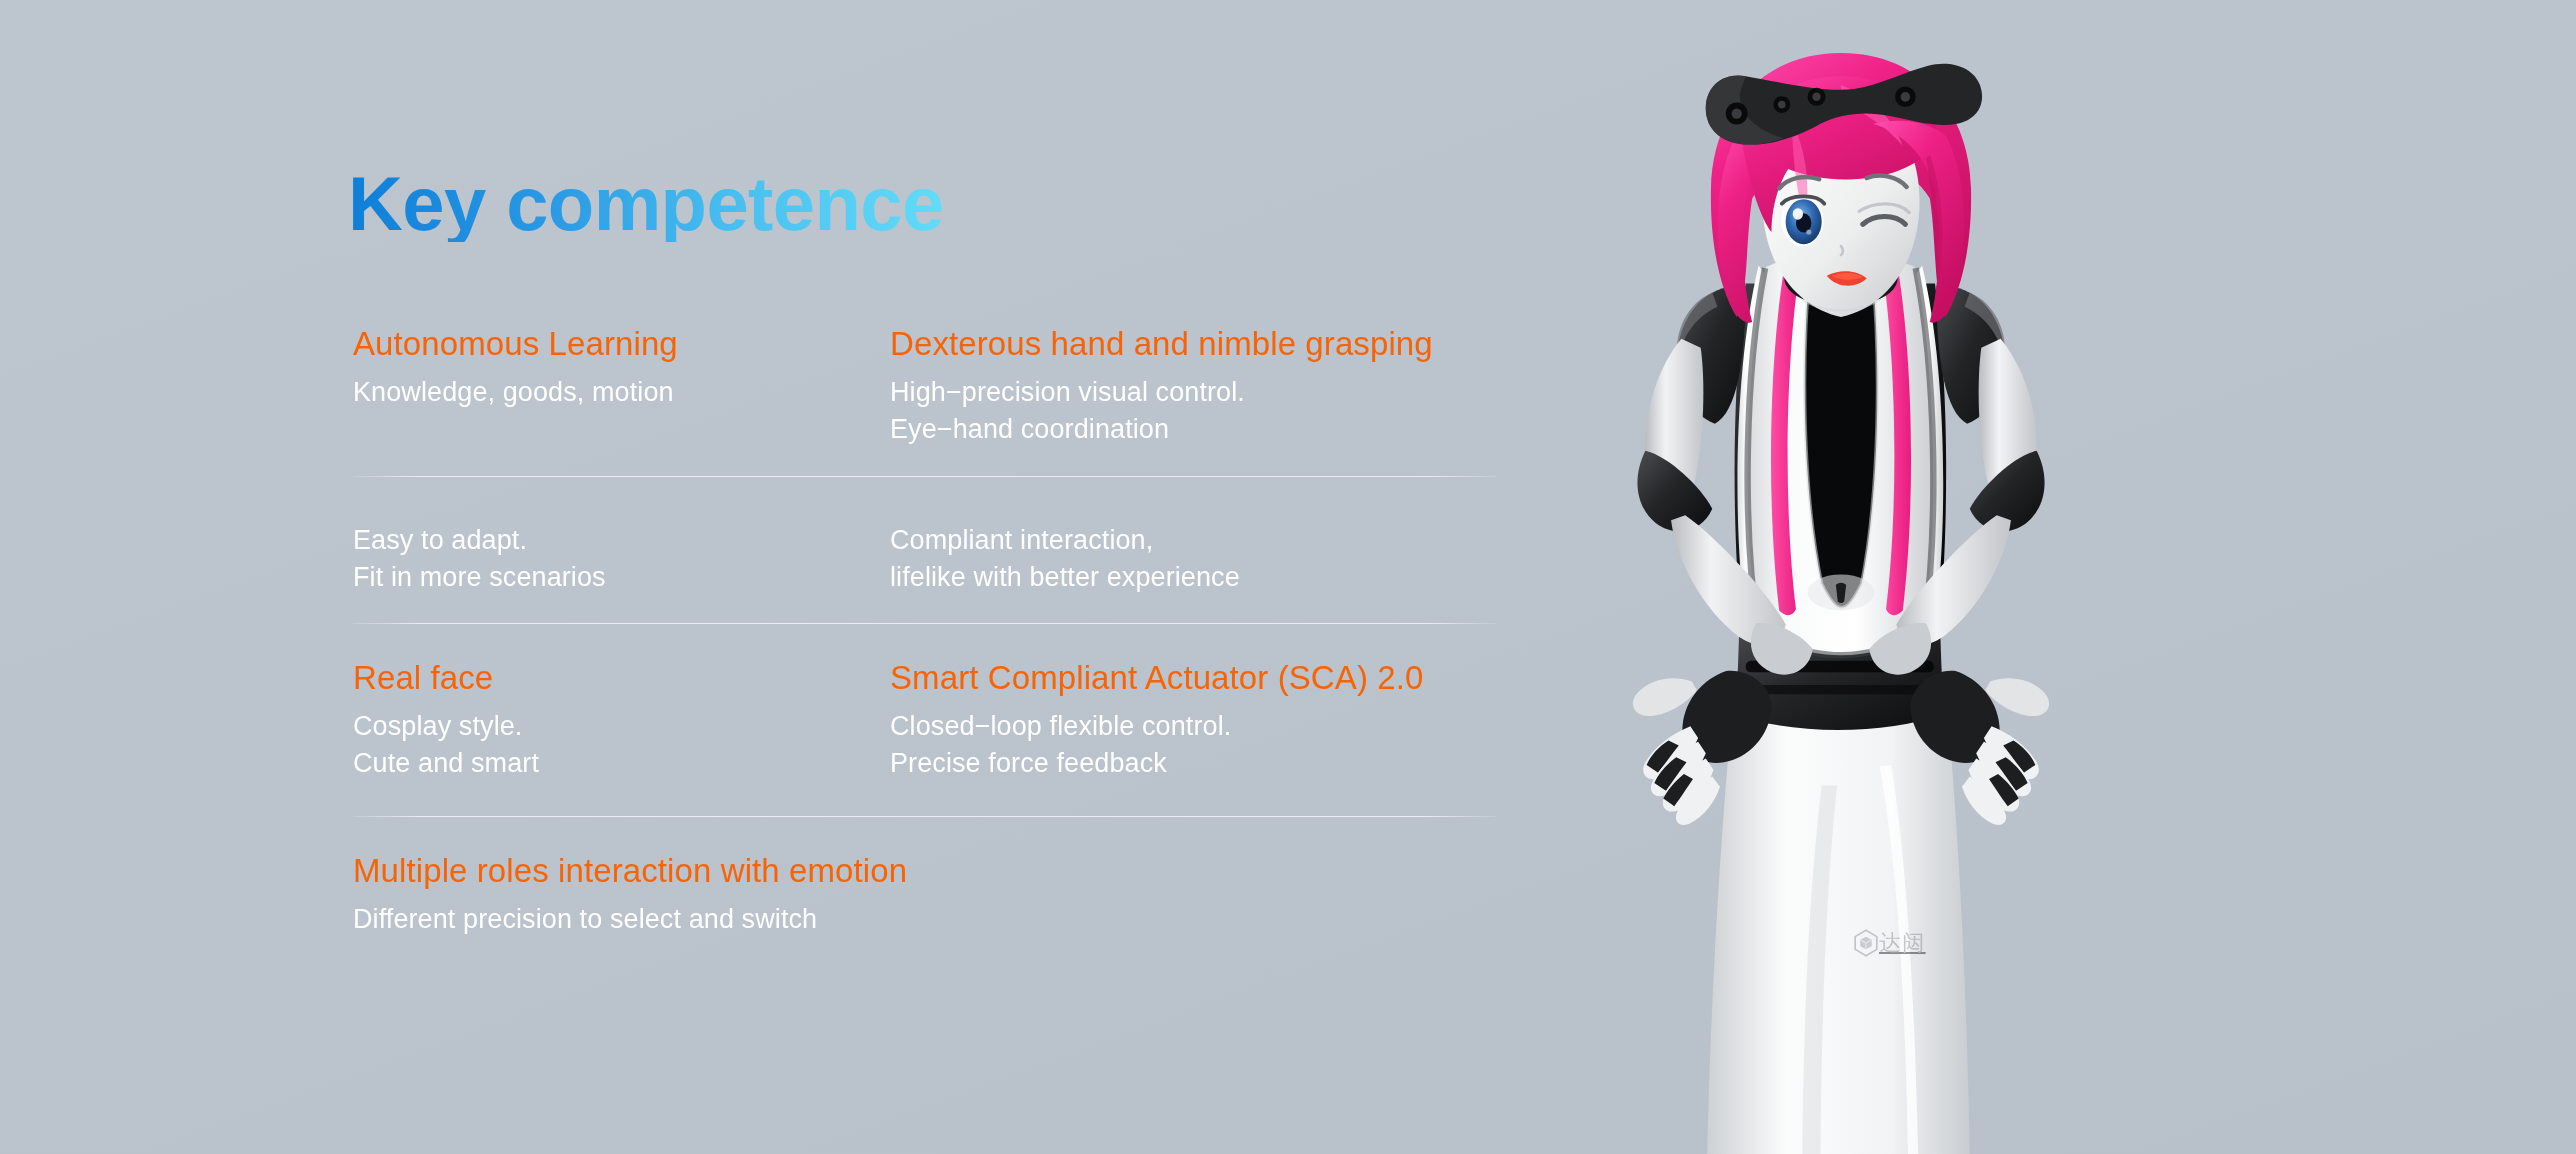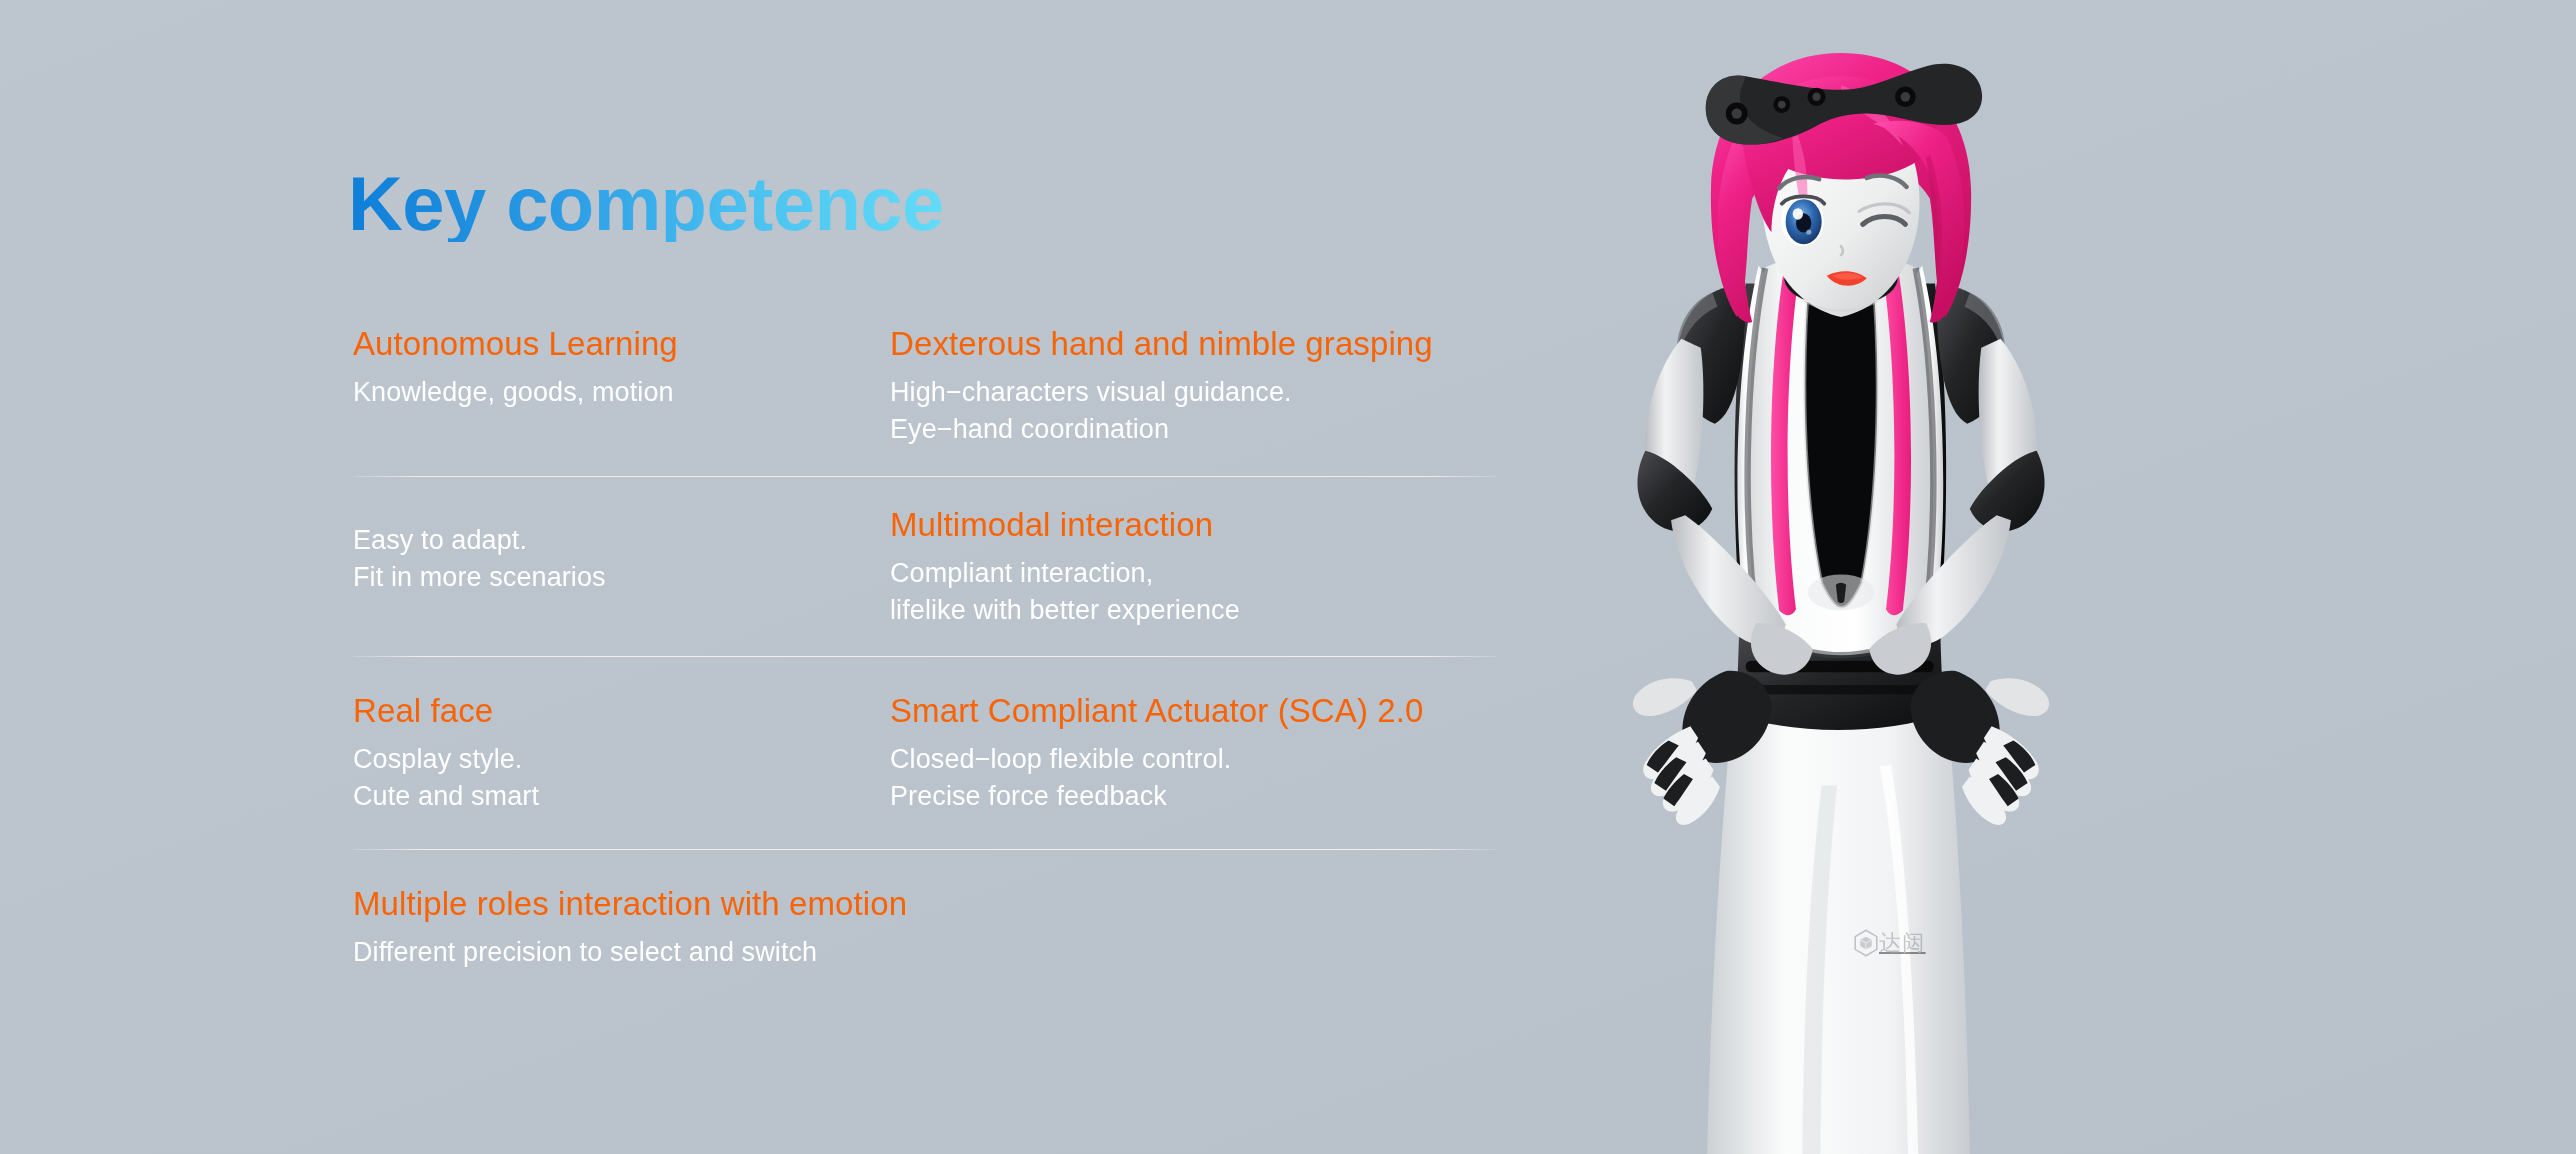--- a/index.html
+++ b/index.html
@@ -127,32 +127,31 @@
 
   <div id="features">
 
     <div class="feature-row divided row-1">
       <div class="feature-cell col-left">
         <div class="f-head">Autonomous Learning</div>
         <div class="f-body">Knowledge, goods, motion</div>
       </div>
       <div class="feature-cell col-right">
         <div class="f-head">Dexterous hand and nimble grasping</div>
-        <div class="f-body">High−characters visual guidance.
+        <div class="f-body">High−precision visual control.
 Eye−hand coordination</div>
       </div>
     </div>
 
     <div class="feature-row divided row-2">
       <div class="feature-cell col-left">
         <div class="f-body">Easy to adapt.
 Fit in more scenarios</div>
       </div>
       <div class="feature-cell col-right">
-        <div class="f-head">Multimodal interaction</div>
         <div class="f-body">Compliant interaction,
 lifelike with better experience</div>
       </div>
     </div>
 
     <div class="feature-row divided row-3">
       <div class="feature-cell col-left">
         <div class="f-head">Real face</div>
         <div class="f-body">Cosplay style.
 Cute and smart</div>

